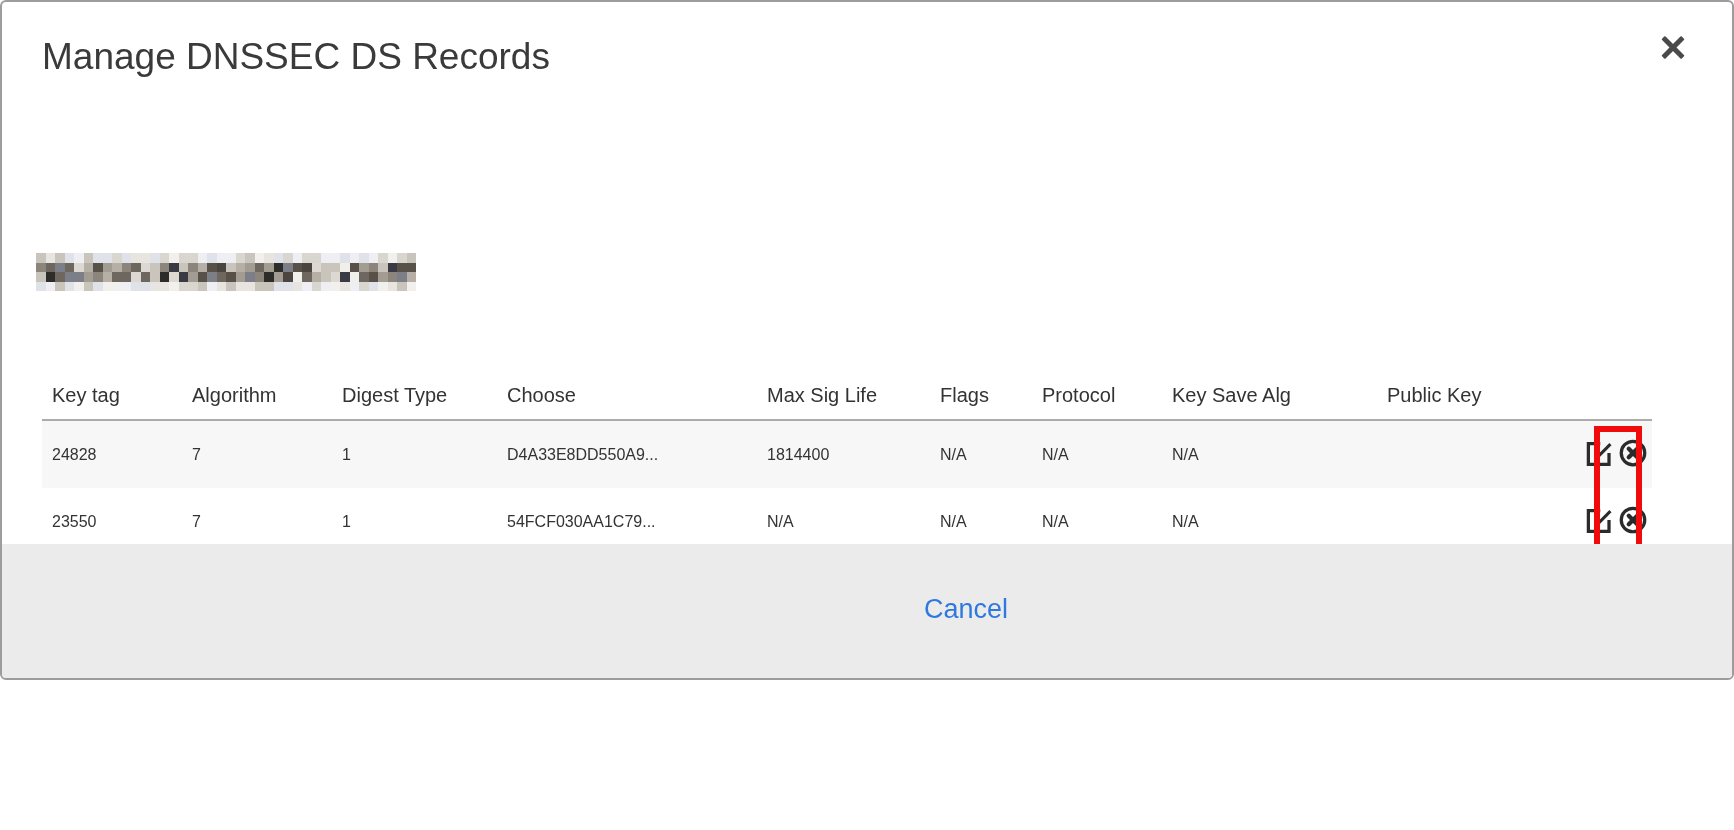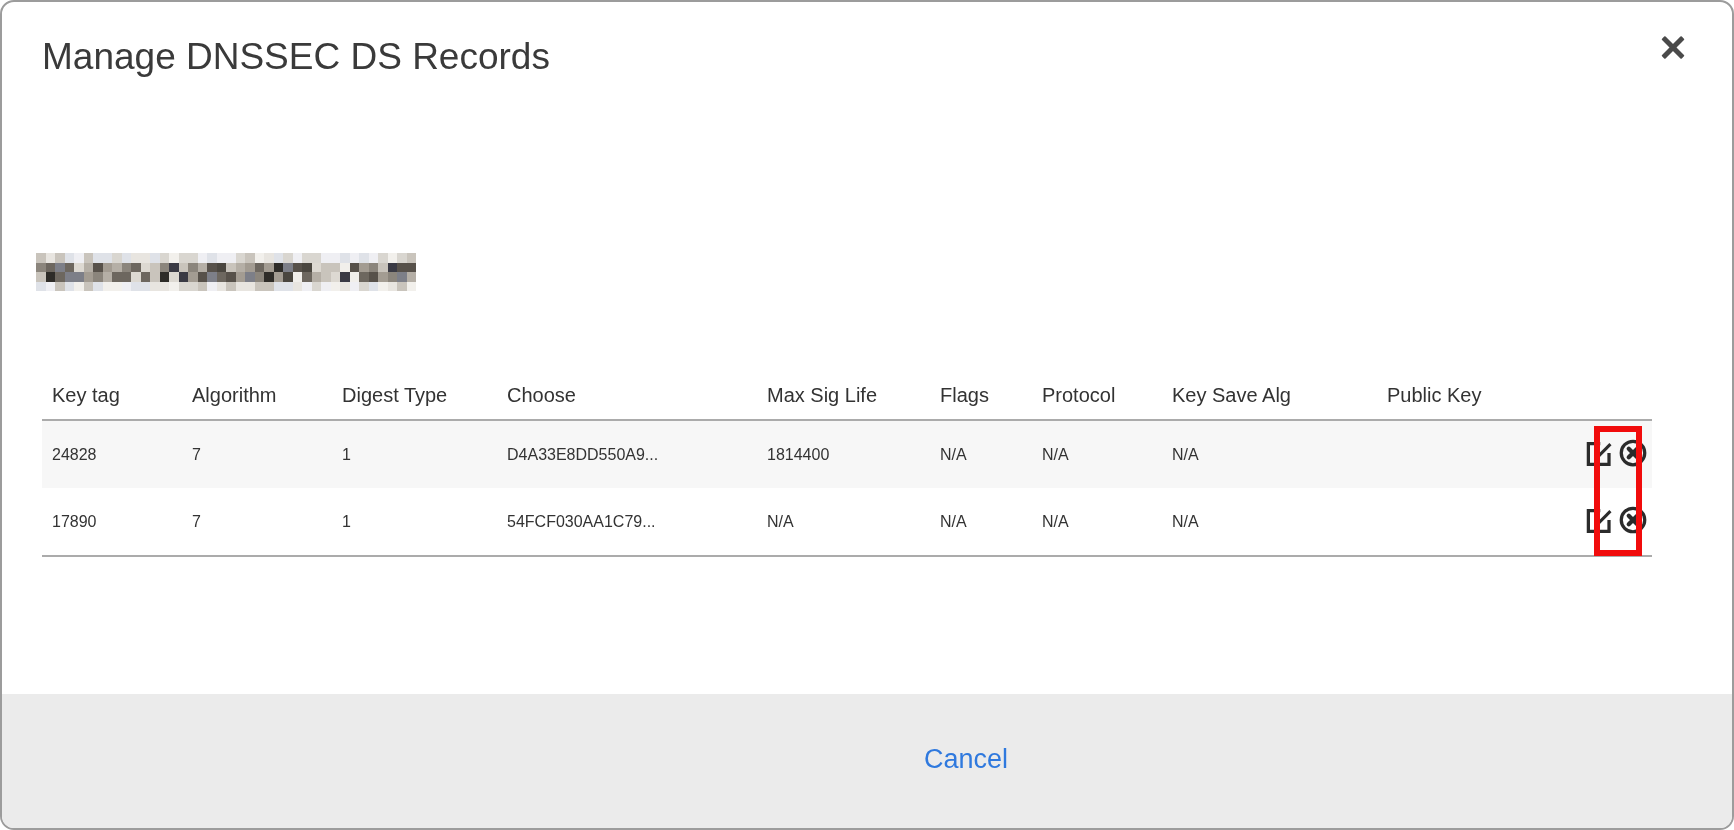--- a/index.html
+++ b/index.html
@@ -1,21 +1,21 @@
 <!DOCTYPE html>
 <html><head>
 <meta charset="utf-8">
 <style>
   * { margin:0; padding:0; box-sizing:border-box; }
   html,body { width:1734px; height:830px; background:#fff; }
   body { font-family:"Liberation Sans","DejaVu Sans",sans-serif; color:#333; }
 
   .screen {
-    position:relative; width:1734px; height:830px;
-    background:#fff; border:2px solid #9c9c9c; border-radius:14px;
+    position:relative; width:1734px; height:680px;
+    background:#fff; border:2px solid #9c9c9c; border-radius:6px;
     overflow:hidden;
   }
 
   
   .dialog-title {
     position:absolute; left:40px; top:34px;
     font-size:37px; font-weight:400; color:#3a3a3a; letter-spacing:0;
   }
   .close-btn {
     position:absolute; right:44px; top:30px; width:30px; height:30px; cursor:pointer;
@@ -311,21 +311,21 @@
               <span class="icon-btn" title="Delete">
                 <svg viewBox="0 0 24 24" fill="none">
                   <circle cx="12" cy="12" r="9.4" stroke="#2b2b2b" stroke-width="2.6"></circle>
                   <path d="M8.6 8.6 L15.4 15.4 M15.4 8.6 L8.6 15.4" stroke="#2b2b2b" stroke-width="3.4" stroke-linecap="round"></path>
                 </svg>
               </span>
             </span>
           </td>
         </tr>
         <tr class="row-even last-row">
-          <td>17890</td>
+          <td>23550</td>
           <td>7</td>
           <td>1</td>
           <td>54FCF030AA1C79...</td>
           <td>N/A</td>
           <td>N/A</td>
           <td>N/A</td>
           <td>N/A</td>
           <td></td>
           <td class="actions-cell">
             <span class="action-icons">

